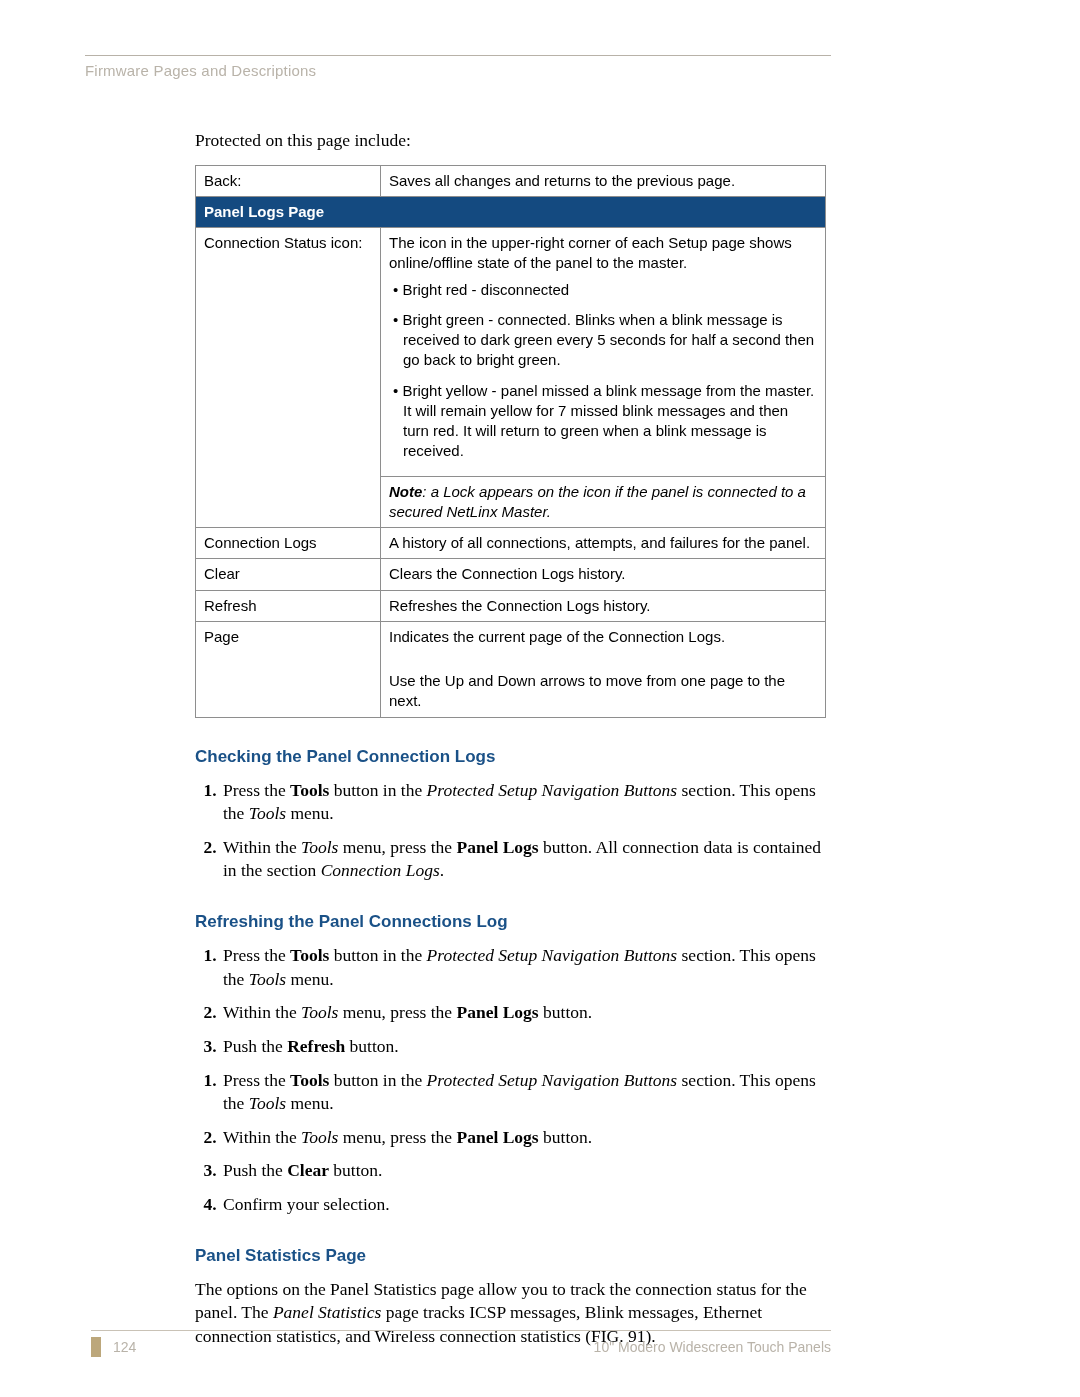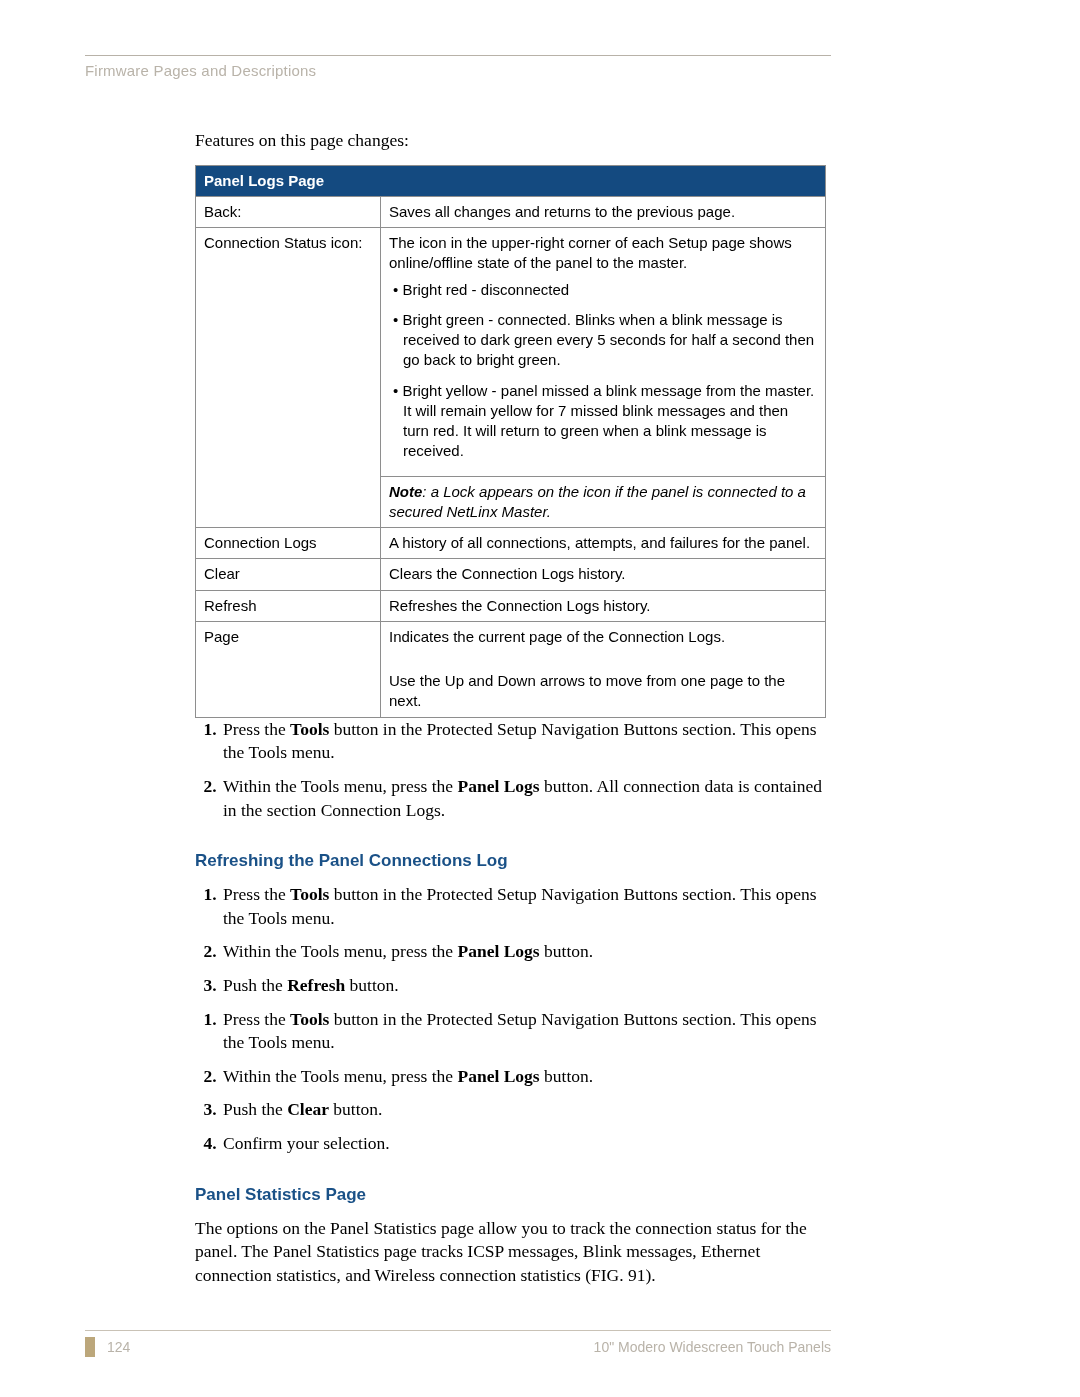--- a/index.html
+++ b/index.html
@@ -96,29 +96,29 @@
     font-size: 17.5px;
   }
   ol.steps > li {
     margin-bottom: 10px;
     padding-left: 2px;
   }
   ol.steps > li::marker {
     font-weight: bold;
   }
   .b { font-weight: bold; }
-  .i { }
+  .i { font-style: italic; }
   .para {
     font-family: "Times New Roman", Times, serif;
     font-size: 17.5px;
     margin-top: 8px;
   }
   .footer {
     position: absolute;
-    left: 85px;
+    left: 91px;
     right: 85px;
     bottom: 40px;
     text-align: right;
   }
   .footer-rule {
     border-top: 1px solid #c9c2b6;
     height: 0;
     margin-bottom: 6px;
   }
   .footer-bar {
@@ -138,31 +138,31 @@
   .footer-title { margin-left: auto; }
 </style>
 </head>
 <body>
 
 <div class="page">
   <div class="top-rule"></div>
   <div class="running-header">Firmware Pages and Descriptions</div>
 
   <div class="body">
-    <div class="intro">Features on this page changes:</div>
+    <div class="intro">Protected on this page include:</div>
 
     <table class="panel-table">
       <tbody>
           <tr>
+        <td class="label">Back:</td>
+        <td>Saves all changes and returns to the previous page.</td>
+      </tr>
+      <tr>
             <th colspan="2">Panel Logs Page</th>
           </tr>
-      <tr>
-        <td class="label">Back:</td>
-        <td>Saves all changes and returns to the previous page.</td>
-      </tr>
       <tr>
         <td class="label">Connection Status icon:</td>
         <td>
           <span>The icon in the upper-right corner of each Setup page shows online/offline state of the panel to the master.</span>
           <ul class="cell-list">
             <li>Bright red - disconnected</li>
             <li>Bright green - connected. Blinks when a blink message is received to dark green every 5 seconds for half a second then go back to bright green.</li>
             <li>Bright yellow - panel missed a blink message from the master. It will remain yellow for 7 missed blink messages and then turn red. It will return to green when a blink message is received.</li>
           </ul>
           <div class="cell-note"><span class="note-label">Note</span><span>: a Lock appears on the icon if the panel is connected to a secured NetLinx Master.</span></div>
@@ -183,20 +183,21 @@
       <tr>
         <td class="label">Page</td>
         <td>
           <div>Indicates the current page of the Connection Logs.</div>
           <div style="margin-top:24px">Use the Up and Down arrows to move from one page to the next.</div>
         </td>
       </tr>
     </tbody>
       </table>
 
+    <h3 class="section">Checking the Panel Connection Logs</h3>
     <ol class="steps">
       <li><span>Press the </span><span class="b">Tools</span><span> button in the </span><span class="i">Protected Setup Navigation Buttons</span><span> section. This opens the </span><span class="i">Tools</span><span> menu.</span></li>
       <li><span>Within the </span><span class="i">Tools</span><span> menu, press the </span><span class="b">Panel Logs</span><span> button. All connection data is contained in the section </span><span class="i">Connection Logs</span><span>.</span></li>
     </ol>
 
     <h3 class="section">Refreshing the Panel Connections Log</h3>
     <ol class="steps">
       <li><span>Press the </span><span class="b">Tools</span><span> button in the </span><span class="i">Protected Setup Navigation Buttons</span><span> section. This opens the </span><span class="i">Tools</span><span> menu.</span></li>
       <li><span>Within the </span><span class="i">Tools</span><span> menu, press the </span><span class="b">Panel Logs</span><span> button.</span></li>
       <li><span>Push the </span><span class="b">Refresh</span><span> button.</span></li>

